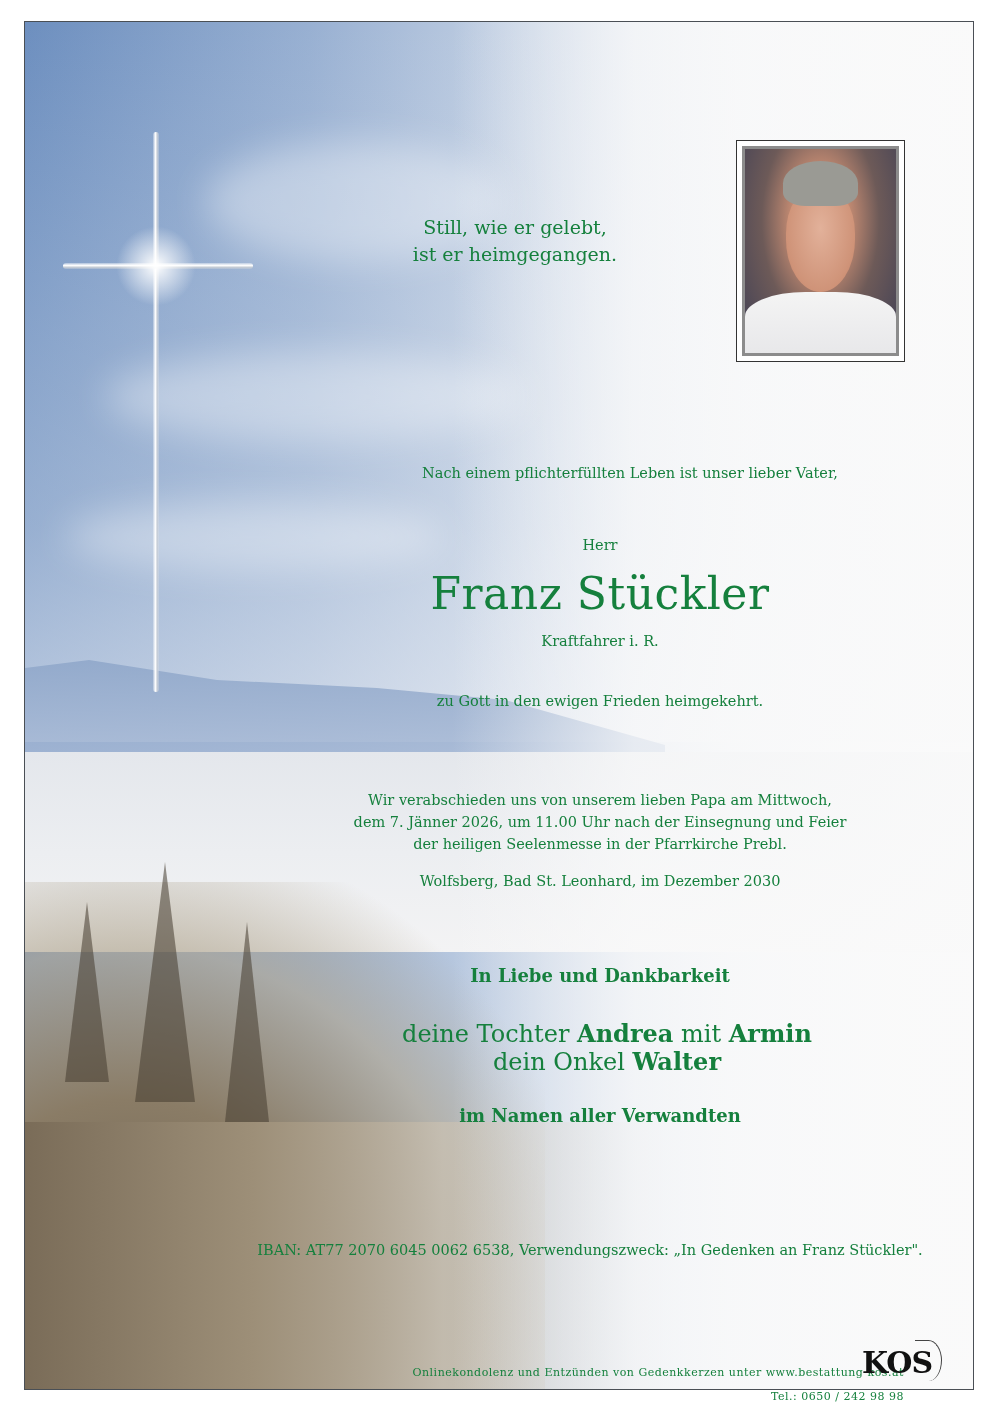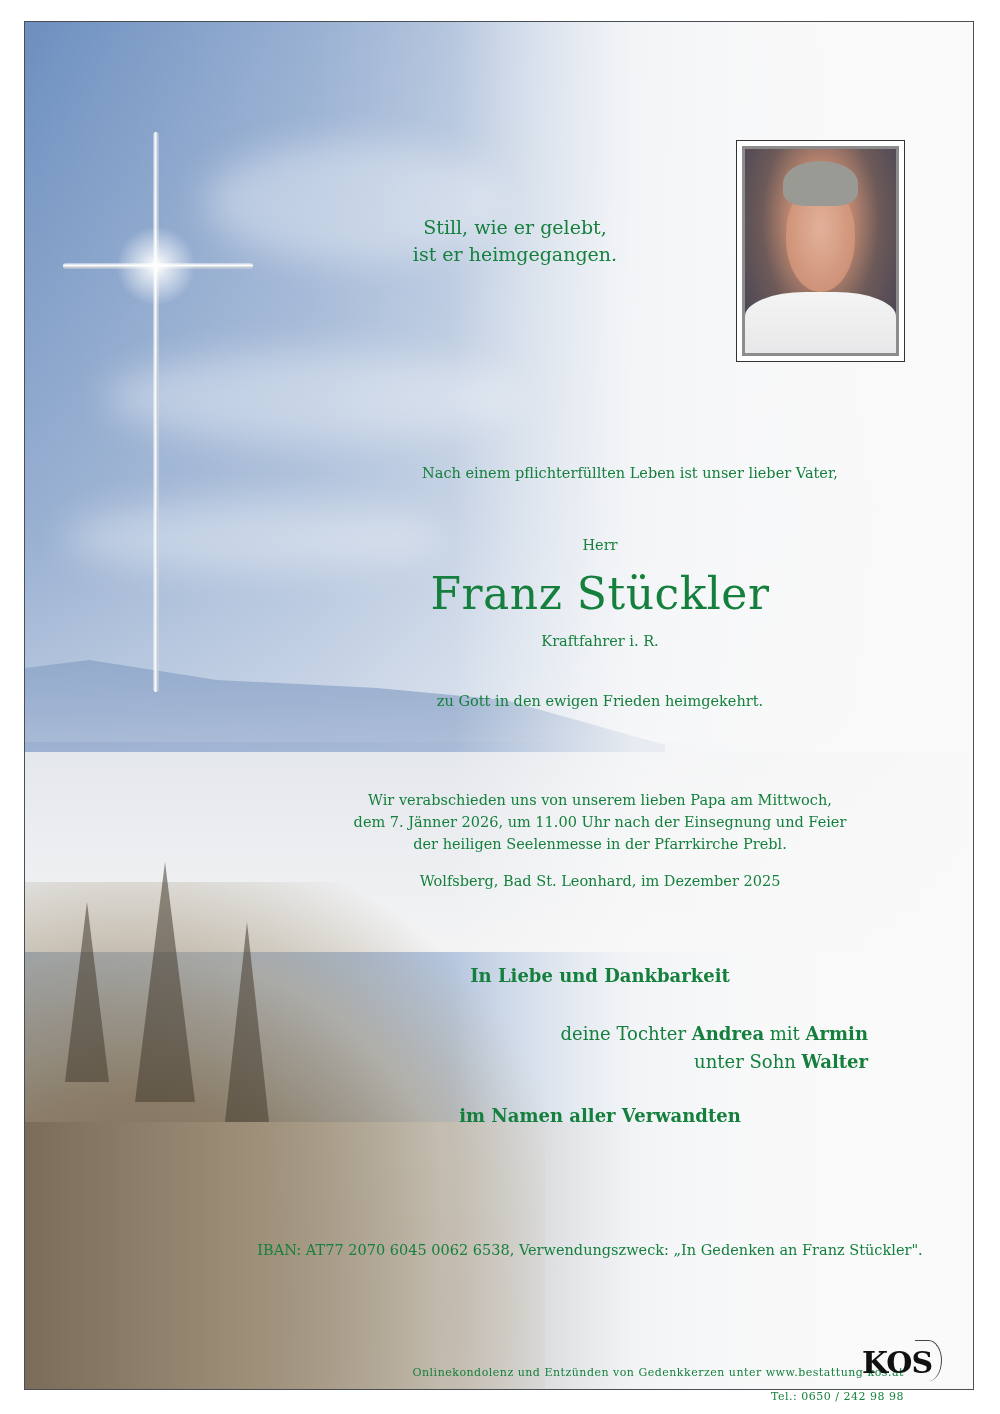--- a/index.html
+++ b/index.html
@@ -52,21 +52,21 @@
   .text { position: absolute; text-align: center; color: #15803d; }
   .motto { left: 350px; top: 214px; width: 330px; font-size: 19px; line-height: 27px; }
   .intro { left: 350px; top: 462px; width: 560px; font-size: 14.5px; line-height: 22px; }
   .herr { left: 500px; top: 537px; width: 200px; font-size: 14.5px; }
   .name { left: 350px; top: 568px; width: 500px; font-size: 44px; line-height: 52px; letter-spacing: 0.5px; }
   .profession { left: 450px; top: 633px; width: 300px; font-size: 14.5px; }
   .death { left: 330px; top: 690px; width: 540px; font-size: 14.5px; line-height: 22px; }
   .funeral { left: 300px; top: 757px; width: 600px; font-size: 14.5px; line-height: 22px; margin-top: 32px; }
   .place { left: 350px; top: 873px; width: 500px; font-size: 14.5px; }
   .gratitude { left: 400px; top: 965px; width: 400px; font-size: 18px; font-weight: bold; }
-  .family { left: 368px; top: 1020px; width: 500px; font-size: 18px; line-height: 28px; text-align: right; }
+  .family { left: 357px; top: 1020px; width: 500px; font-size: 24px; line-height: 28px; }
   .family b { font-weight: bold; }
   .relatives { left: 400px; top: 1105px; width: 400px; font-size: 18px; font-weight: bold; }
   .donation { left: 180px; top: 1239px; width: 820px; font-size: 14.5px; line-height: 22px; }
   .contact-tel { right: 96px; top: 1350px; font-size: 11px; text-align: right; letter-spacing: 0.5px; margin-top: 40px; }
   .contact-web { right: 96px; top: 1366px; font-size: 11px; text-align: right; letter-spacing: 0.5px; }
   .logo { position: absolute; left: 862px; top: 1345px; font-size: 30px; font-weight: bold;
           font-family: "DejaVu Serif", serif; color: #111; letter-spacing: -1px; text-align: right; }
   .logo-arc { position: absolute; left: 915px; top: 1340px; width: 26px; height: 40px;
               border-right: 1.5px solid #444; border-top: 1px solid #444; border-radius: 0 60% 60% 0; }
 </style>
@@ -116,30 +116,30 @@
 <div class="text death">
   <div>zu Gott in den ewigen Frieden heimgekehrt.</div>
 </div>
 
 <div class="text funeral">
   <div>Wir verabschieden uns von unserem lieben Papa am Mittwoch,</div>
   <div>dem 7. Jänner 2026, um 11.00 Uhr nach der Einsegnung und Feier</div>
   <div>der heiligen Seelenmesse in der Pfarrkirche Prebl.</div>
 </div>
 
-<div class="text place">Wolfsberg, Bad St. Leonhard, im Dezember 2025</div>
+<div class="text place">Wolfsberg, Bad St. Leonhard, im Dezember 2030</div>
 
 <div class="text gratitude">In Liebe und Dankbarkeit</div>
 
 <div class="text family">
   <div>
     <span>deine Tochter </span><b>Andrea</b><span> mit </span><b>Armin</b>
   </div>
   <div>
-    <span>unter Sohn </span><b>Walter</b>
+    <span>dein Onkel </span><b>Walter</b>
   </div>
 </div>
 
 <div class="text relatives">im Namen aller Verwandten</div>
 
 <div class="text donation">
   <div>IBAN: AT77 2070 6045 0062 6538, Verwendungszweck: „In Gedenken an Franz Stückler".</div>
 </div>
 
 <div class="text contact-tel">Tel.: 0650 / 242 98 98</div>

